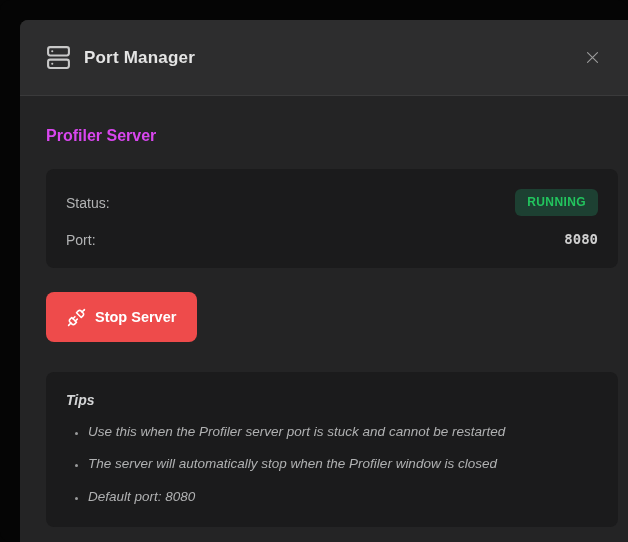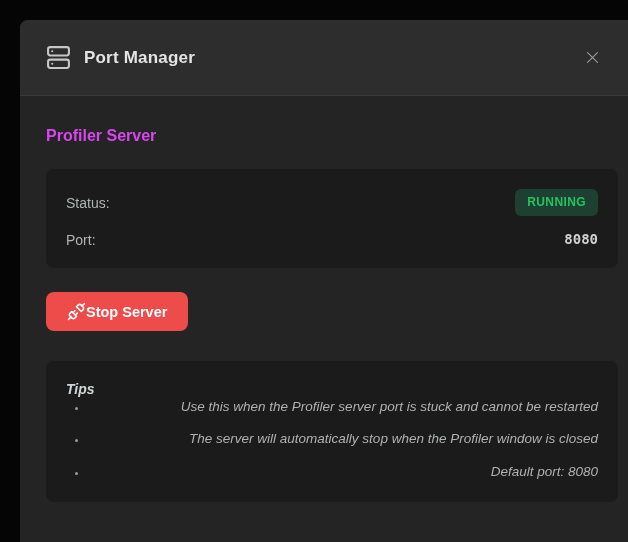--- a/index.html
+++ b/index.html
@@ -98,46 +98,46 @@
   }
   .port-value {
     font-family: "DejaVu Sans Mono", "Liberation Mono", monospace;
     font-size: 14px;
     font-weight: bold;
     color: #d0d0d0;
     min-height: 17px;
   }
   .stop-btn {
     margin-top: 24px;
-    height: 39px;
+    height: 50px;
     display: inline-flex;
     align-items: center;
+    gap: 9px;
     background: #ee4b4b;
     color: #ffffff;
     border: none;
     border-radius: 8px;
     padding: 0 21px;
     font-family: inherit;
     font-size: 14.5px;
     font-weight: bold;
     cursor: pointer;
   }
   .stop-btn .btn-icon { width: 19px; height: 19px; color: #ffffff; }
   .stop-btn .btn-icon svg { width: 100%; height: 100%; display: block; }
   .tips-panel { margin-top: 30px; font-style: italic; }
   .tips-heading {
     font-size: 14px;
     font-weight: bold;
     color: #d4d5d6;
   }
   .tips-list {
-    margin-top: 0;
+    margin-top: 14px;
     padding-left: 22px;
     list-style: disc;
-    text-align: right;
   }
   .tips-list li {
     font-size: 13.5px;
     line-height: 1.5;
     color: #b0b1b2;
     margin-bottom: 12px;
   }
   .tips-list li::marker { color: #9a9b9c; font-size: 11px; }
   .tips-list li:last-child { margin-bottom: 0; }
 </style>

